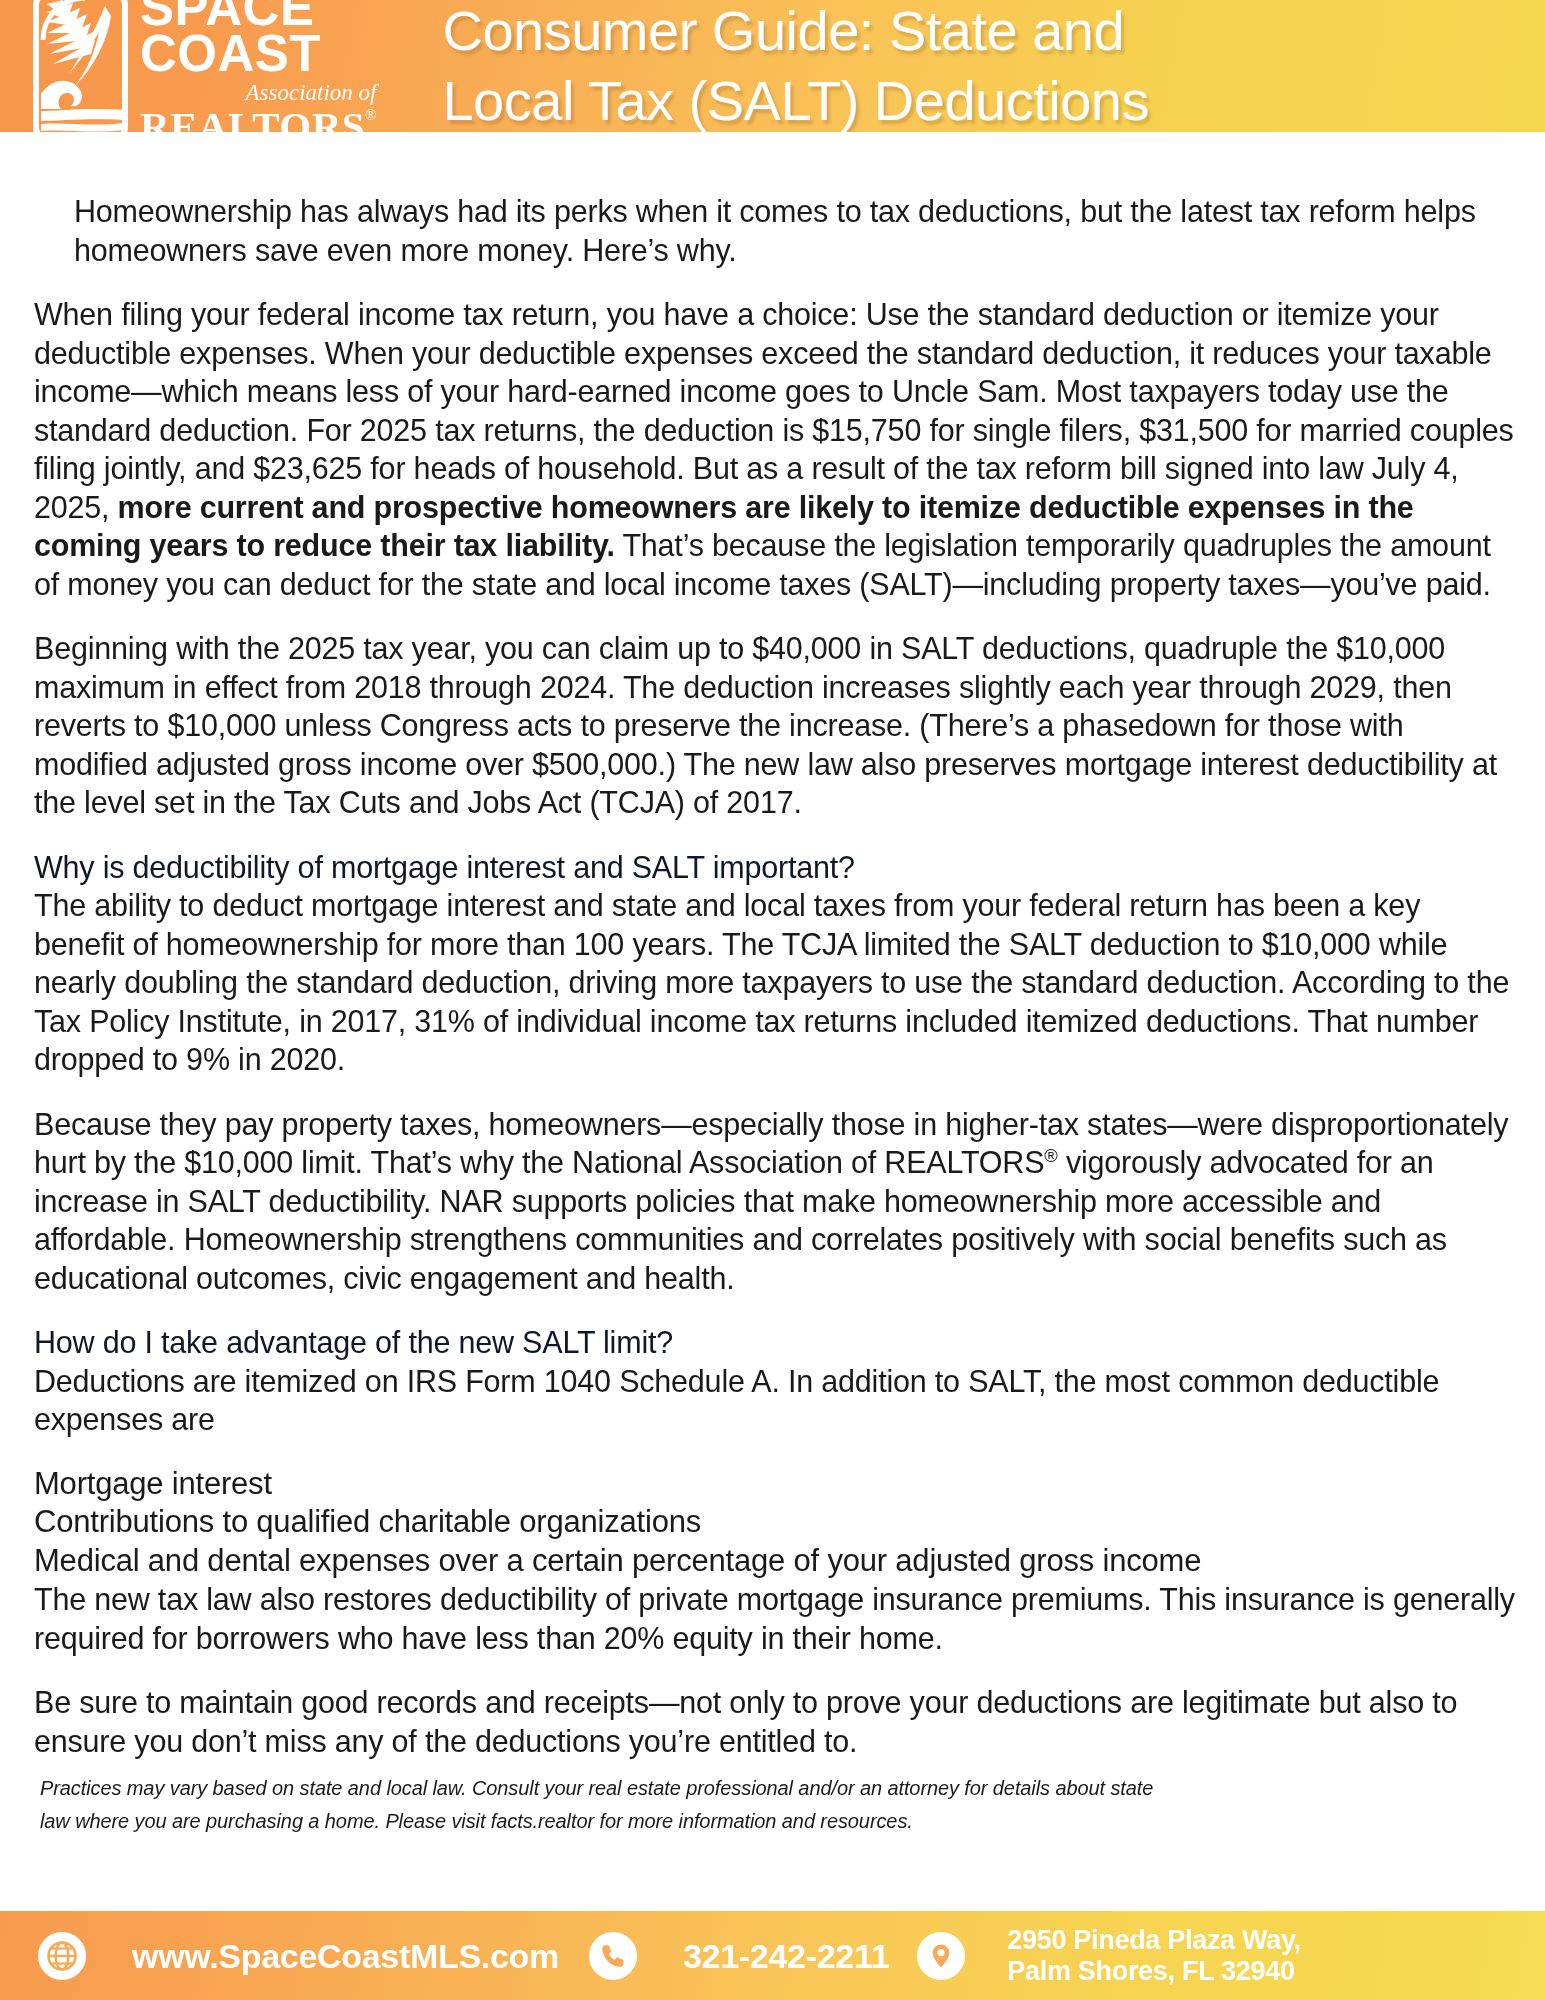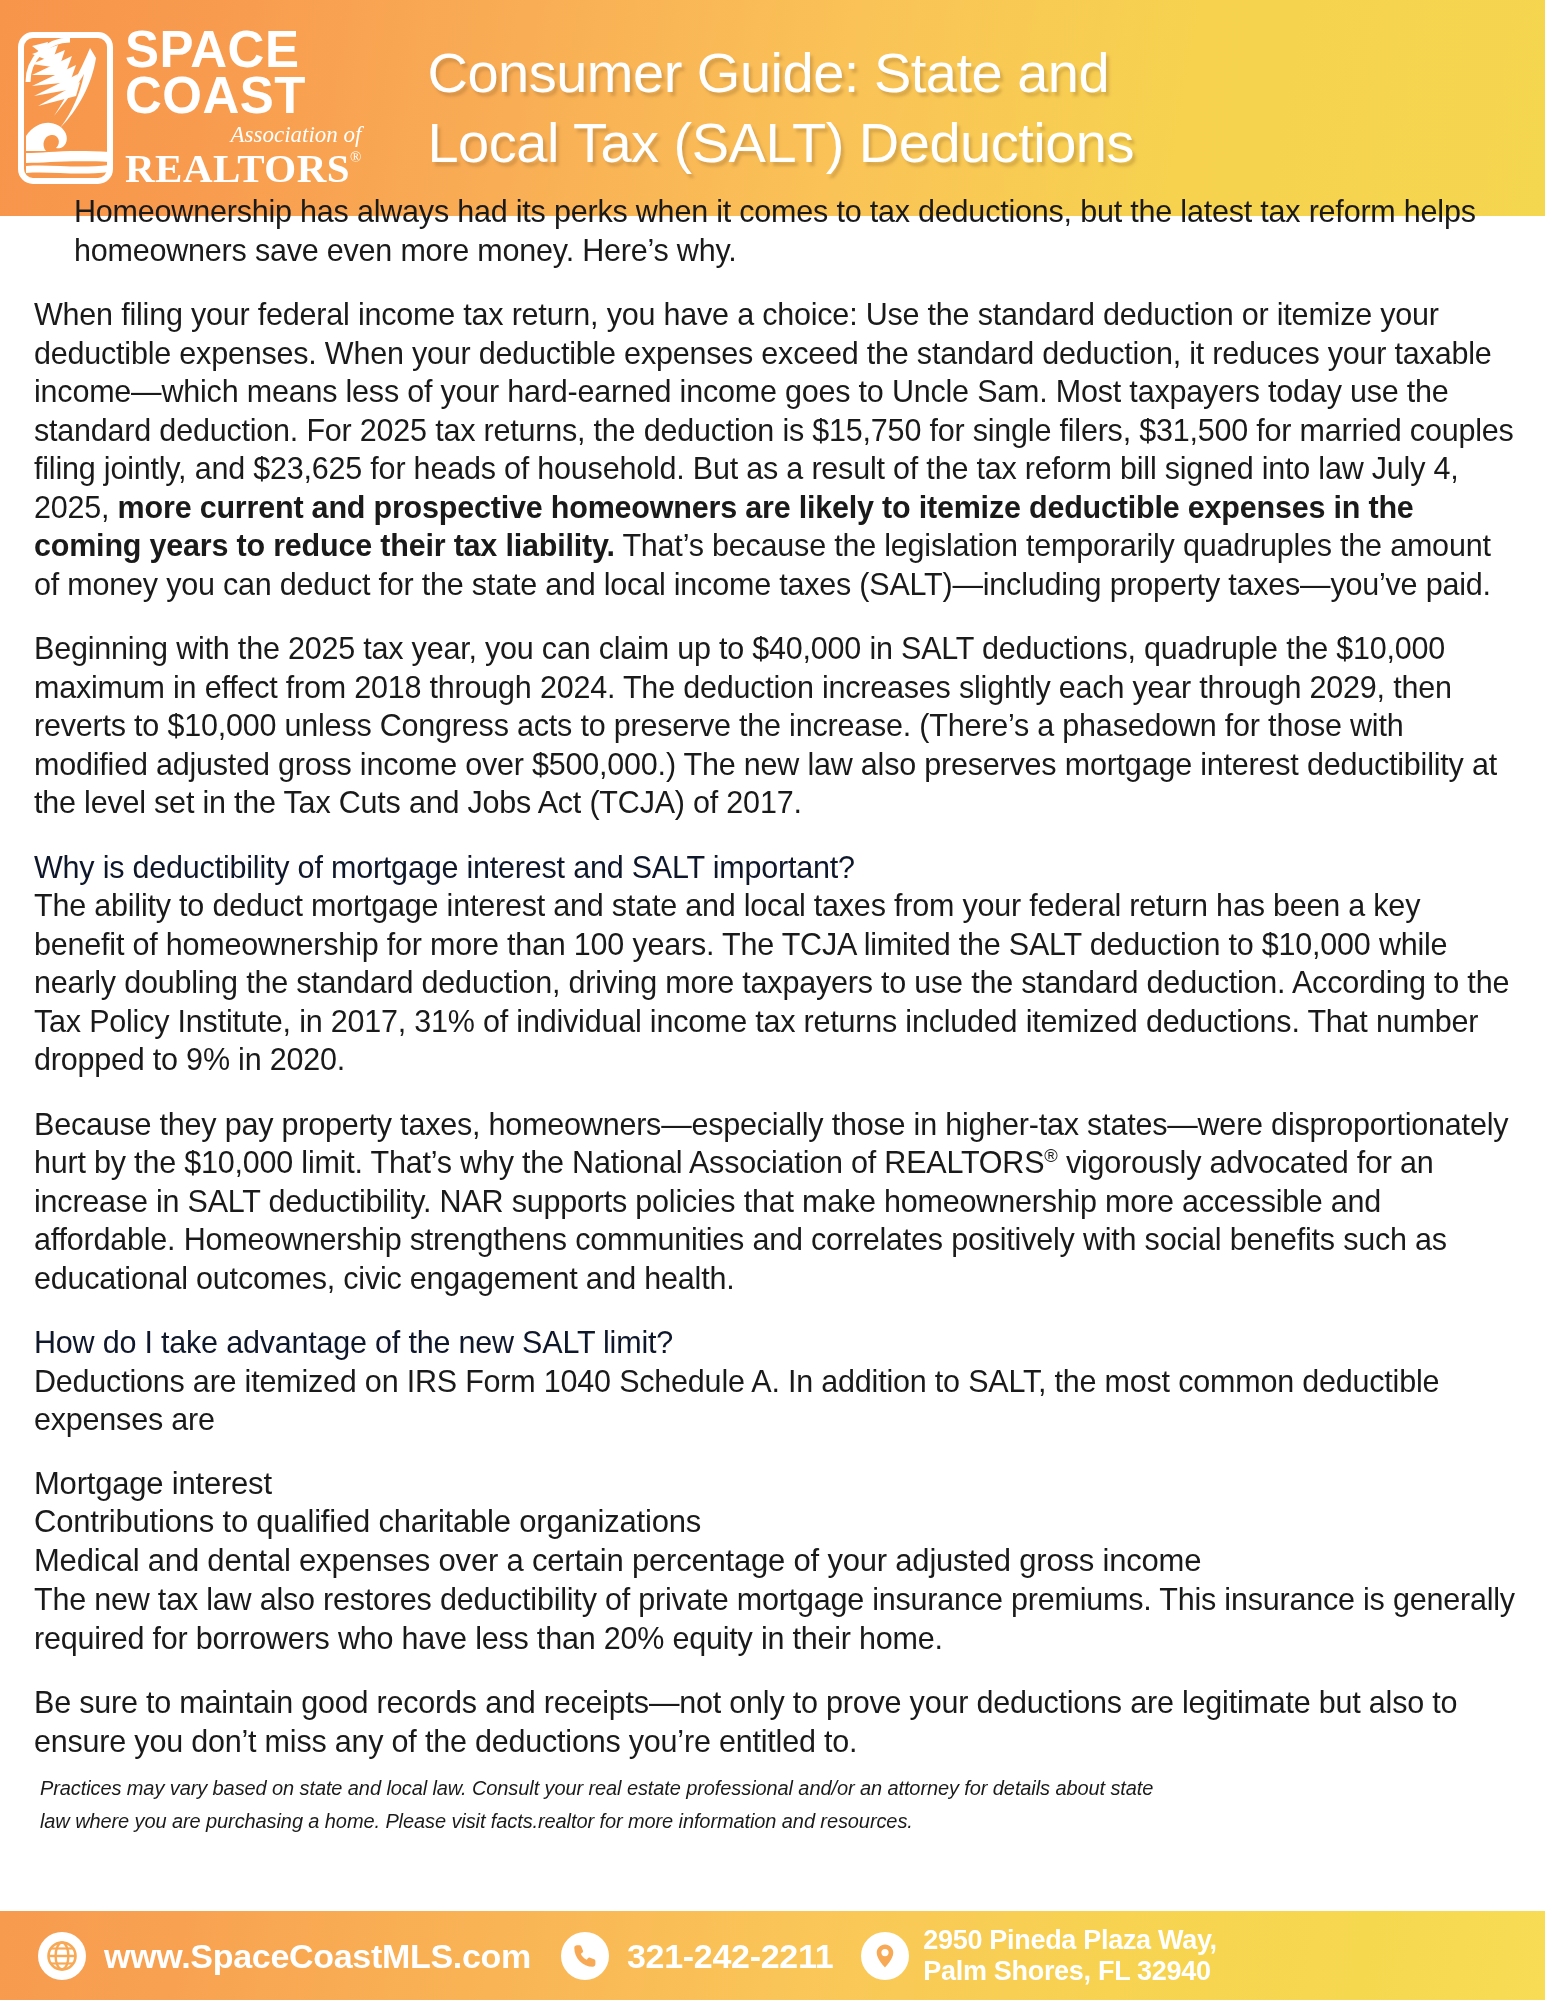--- a/index.html
+++ b/index.html
@@ -13,26 +13,26 @@
     font-family: "Liberation Sans", sans-serif;
     overflow: hidden;
     position: relative;
   }
 
   
   .header {
     position: absolute;
     left: 0; top: 0;
     width: 1545px;
-    height: 216px;
+    height: 132px;
     background: linear-gradient(100deg, #F7954B 0%, #F89B4F 14%, #F9AE55 34%, #FAC357 55%, #F6D24F 76%, #F5D64F 100%);
     display: flex;
     align-items: center;
     box-sizing: border-box;
-    padding-left: 18px;
+    padding-left: 33px;
     overflow: hidden;
   }
 
   
   .logo {
     display: flex;
     align-items: center;
     flex: 0 0 auto;
     height: 160px;
   }
@@ -165,20 +165,21 @@
     height: 89px;
     background: linear-gradient(100deg, #F79B4F 0%, #F8A251 12%, #F9B455 32%, #FAC658 52%, #F7D351 72%, #F6D84F 88%, #F8DC55 100%);
     display: flex;
     align-items: center;
     padding-left: 38px;
     box-sizing: border-box;
   }
   .f-item {
     display: flex;
     align-items: center;
+    gap: 28px;
   }
   .f-icon {
     width: 48px;
     height: 48px;
     border-radius: 50%;
     background: #ffffff;
     display: flex;
     align-items: center;
     justify-content: center;
     flex: 0 0 auto;

